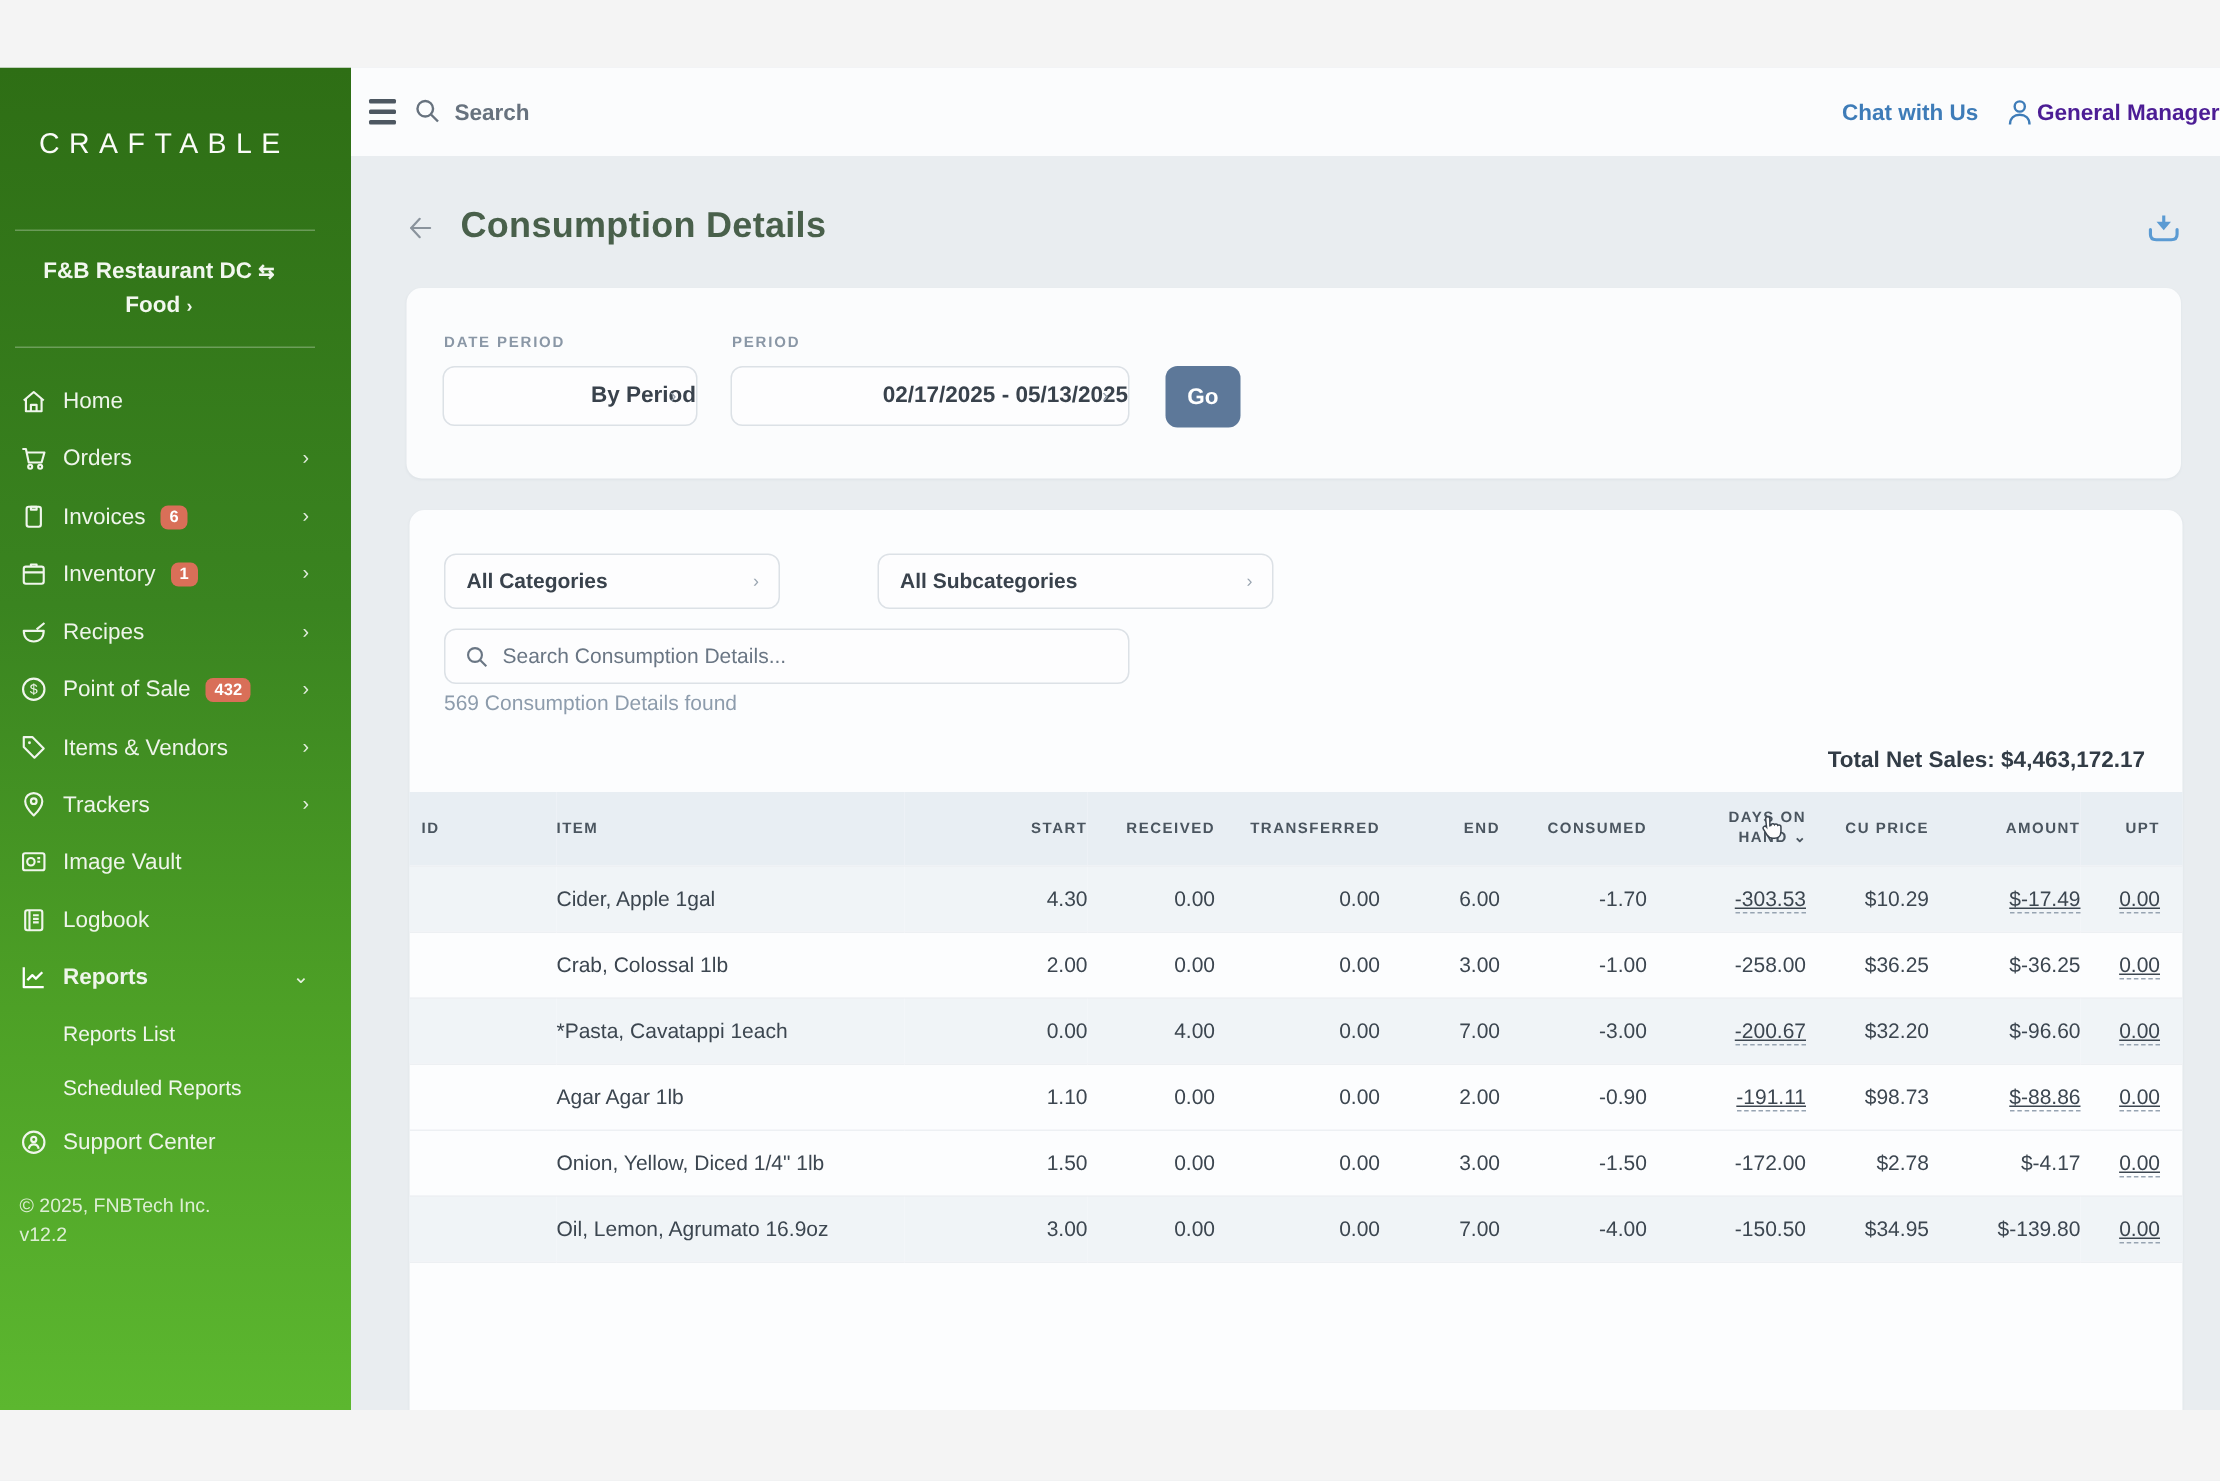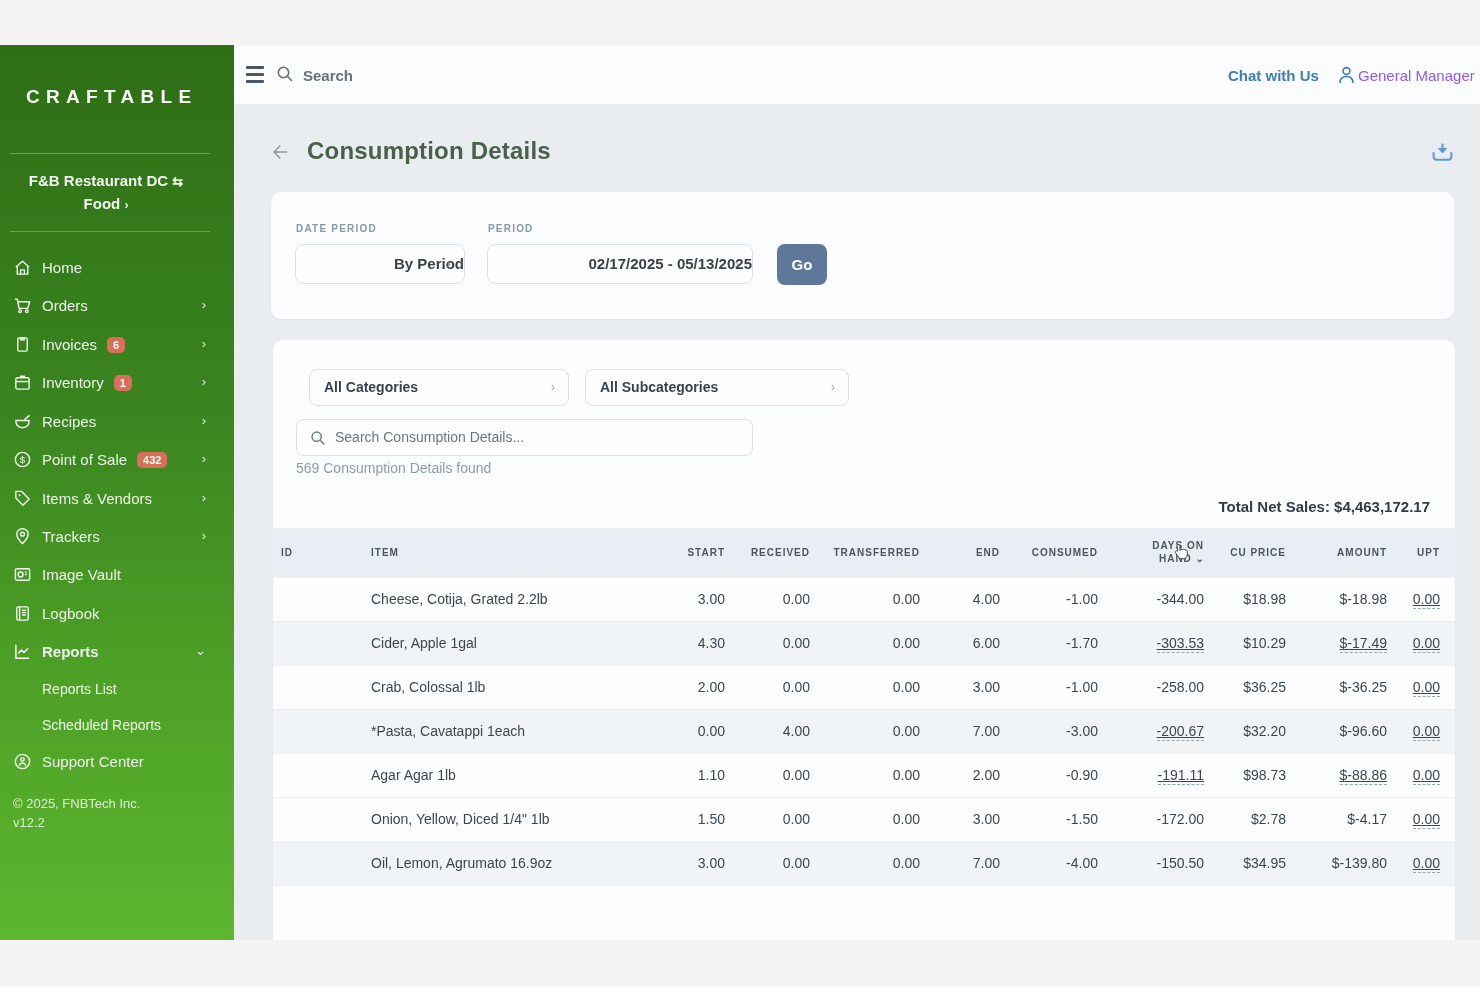--- a/index.html
+++ b/index.html
@@ -3,40 +3,40 @@
 <meta charset="utf-8">
 <style>
   * { margin:0; padding:0; box-sizing:border-box; }
   html,body { width:1480px; height:987px; overflow:hidden; background:#f4f4f4;
     font-family:"Liberation Sans", sans-serif; }
   .app { position:absolute; left:0; top:45px; width:1480px; height:895px; background:#e9edf0; overflow:hidden; }
 
   
   .sidebar { position:absolute; left:0; top:0; width:234px; height:895px;
     background:linear-gradient(180deg,#2e6e15 0%,#3a8420 40%,#4da026 70%,#5cb72f 100%); color:#fff; }
-  .logo { position:absolute; left:26px; top:41px; font-size:19px; font-weight:bold; letter-spacing:6.3px; color:#fafcf8; }
+  .logo { position:absolute; left:26px; top:41px; font-size:19px; font-weight:normal; letter-spacing:6.3px; color:#fafcf8; }
   .sdiv { position:absolute; left:10px; width:200px; height:1px; background:rgba(255,255,255,0.28); }
   .loc1 { position:absolute; left:0; top:127px; width:212px; text-align:center; font-size:15px; font-weight:bold; color:#f2f7ef; }
   .loc2 { position:absolute; left:0; top:150px; width:212px; text-align:center; font-size:15px; font-weight:bold; color:#f2f7ef; }
   .menu-item { position:absolute; left:0; width:234px; height:24px; color:#eef5ea; font-size:15px; }
   .menu-item .ico { position:absolute; left:13px; top:1px; width:19px; height:19px; }
   .menu-item .lbl { position:absolute; left:42px; top:2px; }
   .menu-item .chev { position:absolute; right:28px; top:2px; font-size:13px; color:rgba(255,255,255,0.85); }
   .badge { display:inline-block; background:#d96f58; color:#fff; font-size:11px; font-weight:bold;
     border-radius:5px; padding:2px 6px; margin-left:10px; position:relative; top:-1px; }
   .sub-item { position:absolute; left:42px; font-size:14px; color:#f0f6ec; }
   .sfoot { position:absolute; left:13px; font-size:13px; color:rgba(255,255,255,0.8); }
 
   
   .topbar { position:absolute; left:234px; top:0; width:1246px; height:59px; background:#fbfcfd; }
   .hamb { position:absolute; left:12px; top:21px; width:18px; height:16px; }
   .hamb div { height:2.5px; background:#4d5761; margin-bottom:4.5px; border-radius:1px; }
   .searchword { position:absolute; left:69px; top:22px; font-size:15px; color:#67727e; font-weight:bold; }
   .chat { position:absolute; left:994px; top:22px; font-size:15px; color:#3e7cb8; font-weight:bold; }
-  .gm { position:absolute; left:1124px; top:22px; font-size:15px; color:#8b5cf6; font-weight:normal; }
+  .gm { position:absolute; left:1124px; top:22px; font-size:15px; color:#4c1d95; font-weight:bold; }
 
   
   .backarrow { position:absolute; left:271px; top:98px; width:18px; height:18px; }
   .title { position:absolute; left:307px; top:92px; font-size:24px; font-weight:bold; color:#49604b; letter-spacing:0.2px; }
   .dl { position:absolute; left:1431px; top:96px; width:23px; height:23px; }
 
   
   .card1 { position:absolute; left:271px; top:147px; width:1183px; height:127px; background:#fbfcfd; border-radius:10px; box-shadow:0 1px 2px rgba(30,50,70,0.05); }
   .flabel { position:absolute; top:31px; font-size:10px; font-weight:bold; letter-spacing:1.2px; color:#8a97a6; }
   .sel { position:absolute; height:40px; background:#fdfdfe; border:1px solid #dce1e6; border-radius:8px;
@@ -211,21 +211,21 @@
 
   <div class="card1">
     <div class="flabel" style="left:25px;">DATE PERIOD</div>
     <div class="sel" style="left:24px; top:52px; width:170px;">By Period<span class="chev">›</span></div>
     <div class="flabel" style="left:217px;">PERIOD</div>
     <div class="sel" style="left:216px; top:52px; width:266px;">02/17/2025 - 05/13/2025<span class="chev">›</span></div>
     <div class="gobtn">Go</div>
   </div>
 
   <div class="card2">
-    <div class="sel2" style="left:36px; top:29px; width:260px;">All Categories<span class="chev">›</span></div>
+    <div class="sel2" style="left:23px; top:29px; width:224px;">All Categories<span class="chev">›</span></div>
     <div class="sel2" style="left:312px; top:29px; width:264px;">All Subcategories<span class="chev">›</span></div>
     <div class="searchbox">
       <svg style="position:absolute;left:13px;top:10px;" width="16" height="16" viewBox="0 0 18 18" fill="none" stroke="#6a7684" stroke-width="1.6">
           <circle cx="7.5" cy="7.5" r="5.2"></circle>
           <line x1="11.5" y1="11.5" x2="16" y2="16"></line>
         </svg>
       <div class="ph">Search Consumption Details...</div>
     </div>
     <div class="found">569 Consumption Details found</div>
     <svg style="position:absolute; left:901px; top:203px; z-index:5;" width="15" height="17" viewBox="0 0 15 17">
@@ -253,33 +253,20 @@
         <th>START</th>
             <th>RECEIVED</th>
             <th>TRANSFERRED</th>
             <th>END</th>
             <th>CONSUMED</th>
         <th style="line-height:13px;">DAYS ON<br>HAND <span style="letter-spacing:0;">⌄</span></th>
         <th>CU PRICE</th>
             <th>AMOUNT</th>
             <th style="padding-right:15px;">UPT</th>
       </tr>
-      <tr>
-        <td class="l"></td>
-            <td class="l">Cheese, Cotija, Grated 2.2lb</td>
-        <td>3.00</td>
-            <td>0.00</td>
-            <td>0.00</td>
-            <td>4.00</td>
-            <td>-1.00</td>
-        <td>-344.00</td>
-            <td>$18.98</td>
-            <td>$-18.98</td>
-            <td style="padding-right:15px;"><span class="dash">0.00</span></td>
-      </tr>
       <tr class="alt">
         <td class="l"></td>
             <td class="l">Cider, Apple 1gal</td>
         <td>4.30</td>
             <td>0.00</td>
             <td>0.00</td>
             <td>6.00</td>
             <td>-1.70</td>
         <td><span class="dash">-303.53</span></td>
             <td>$10.29</td>

